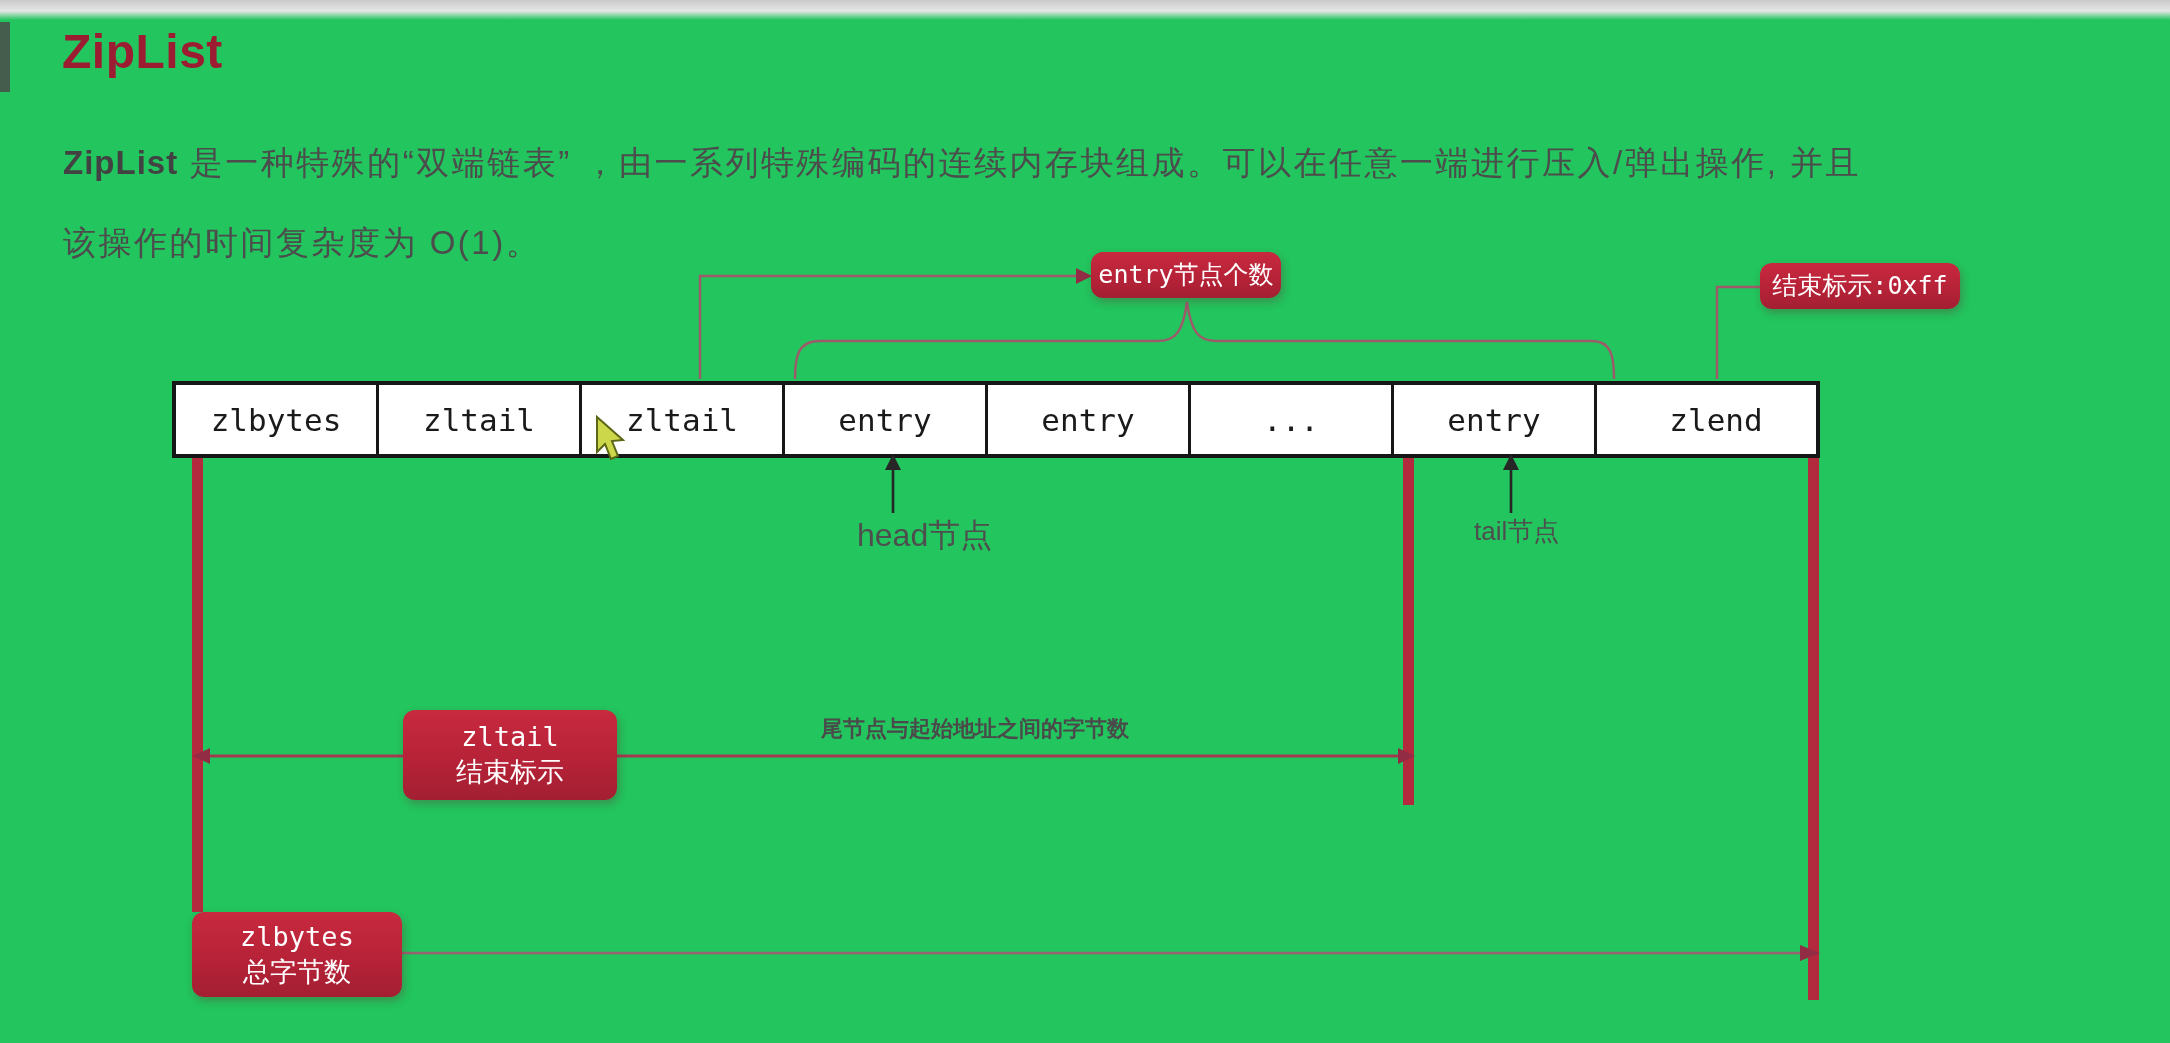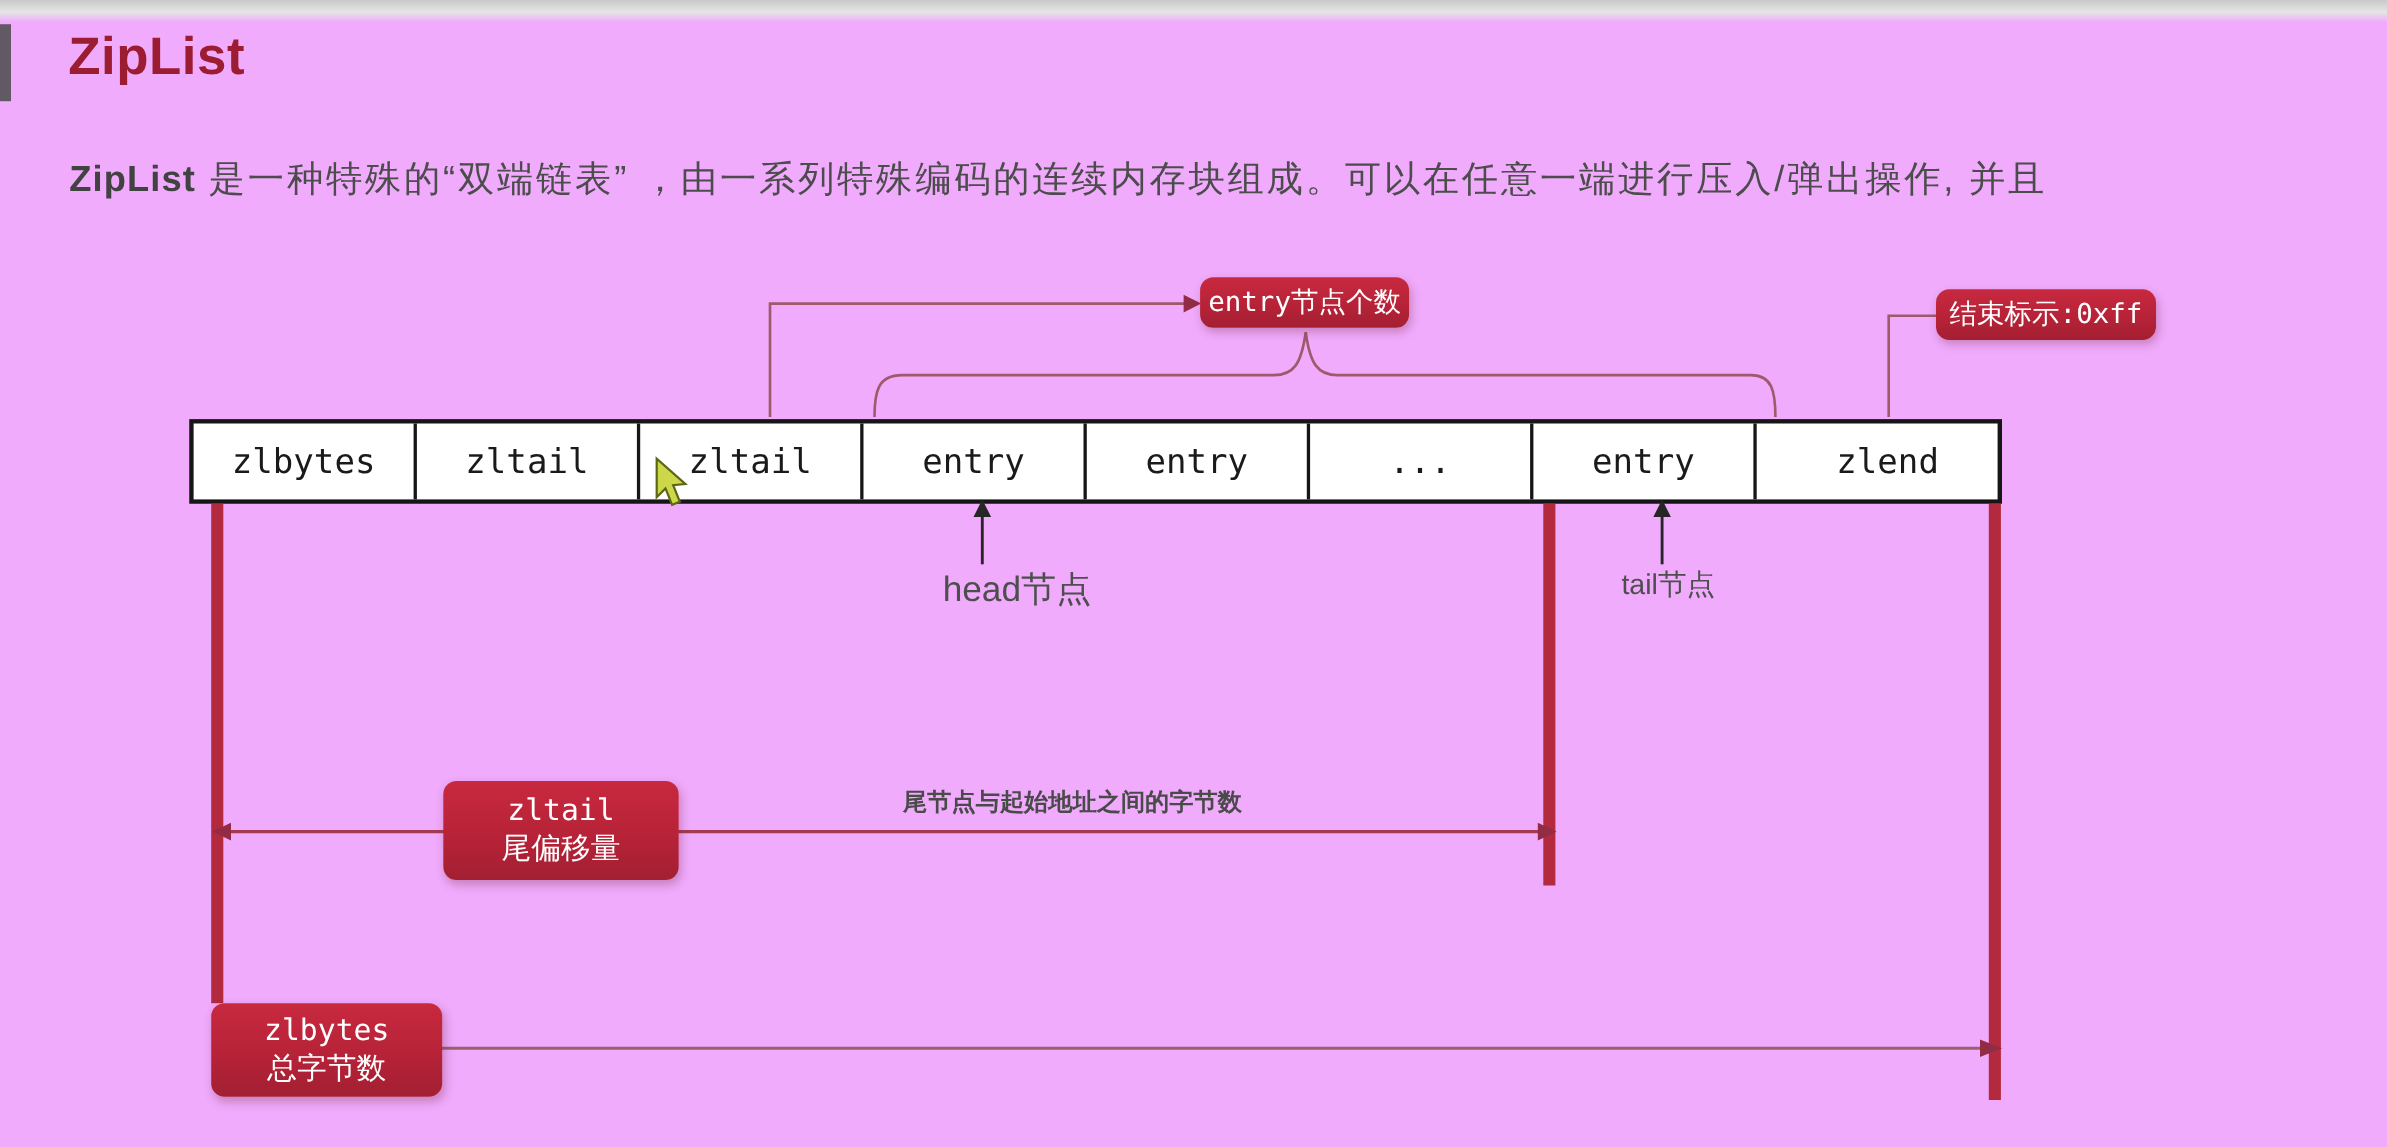--- a/index.html
+++ b/index.html
@@ -1,18 +1,18 @@
 <!DOCTYPE html>
 <html><head>
 <meta charset="utf-8">
 <style>
   html,body{margin:0;padding:0;background:#ffffff;}
   .stage{
     position:relative;width:2170px;height:1043px;overflow:hidden;
-    background:#f0abfc;
+    background:#22c55e;
     font-family:"Liberation Sans","DejaVu Sans",sans-serif;
   }
   .top-band{
     position:absolute;left:0;top:0;width:2170px;height:20px;
     background:linear-gradient(180deg,#c9c9c9 0%,#e6e6e6 55%,rgba(255,255,255,0) 100%);
   }
   .corner-notch{
     position:absolute;left:0;top:22px;width:10px;height:70px;background:#4a4a4a;opacity:.85;
   }
   .page-title{
@@ -70,20 +70,21 @@
 <body>
 
 <div class="stage">
 
   <div class="top-band"></div>
   <div class="corner-notch"></div>
 
   <h1 class="page-title">ZipList</h1>
 
   <div class="intro-line line1"><span class="lead">ZipList</span><span> 是一种特殊的“双端链表” ，由一系列特殊编码的连续内存块组成。可以在任意一端进行压入/弹出操作, 并且</span></div>
+  <div class="intro-line line2">该操作的时间复杂度为 O(1)。</div>
 
   <svg class="overlay" width="2170" height="1043" viewBox="0 0 2170 1043">
 
     <path class="rose" d="M700 379 V276 H1078"></path>
     <polygon points="1076,268 1076,284 1092,276" fill="#922c44"></polygon>
 
     <path class="rose" d="M795 379 C795 356 798 341 820 341 L1158 341 C1176 341 1183 331 1187 302 C1191 331 1198 341 1216 341 L1592 341 C1611 341 1614 356 1614 379"></path>
 
     <path class="rose" d="M1717 379 V287 H1804"></path>
     <polygon points="1803,279 1803,295 1819,287" fill="#922c44"></polygon>
@@ -117,21 +118,21 @@
     <div class="memcell">...</div>
     <div class="memcell">entry</div>
     <div class="memcell">zlend</div>
   </div>
 
   <div class="callout co-entry-count">entry节点个数</div>
   <div class="callout co-end-marker">结束标示:0xff</div>
 
   <div class="callout co-zltail">
     <div>zltail</div>
-    <div>尾偏移量</div>
+    <div>结束标示</div>
   </div>
 
   <div class="callout co-zlbytes">
     <div>zlbytes</div>
     <div>总字节数</div>
   </div>
 
   <div class="note note-head">head节点</div>
   <div class="note note-tail">tail节点</div>
   <div class="note note-offset">尾节点与起始地址之间的字节数</div>

